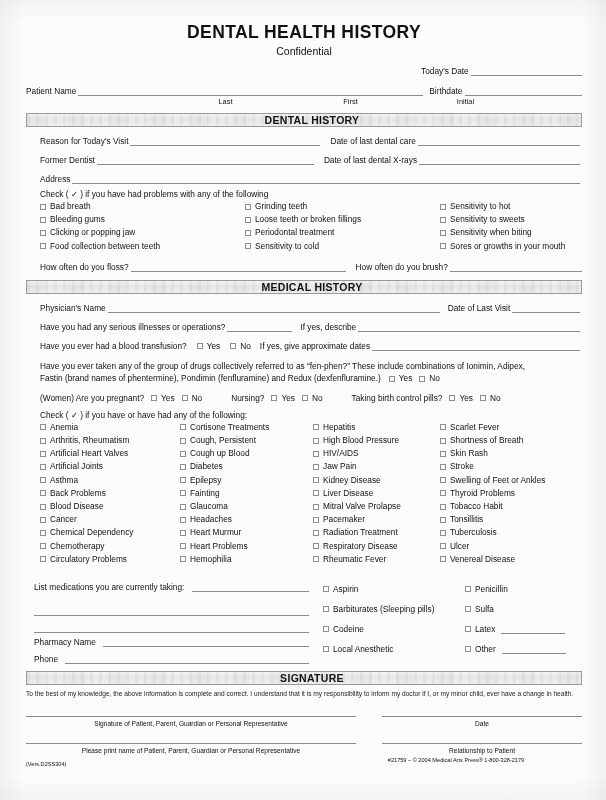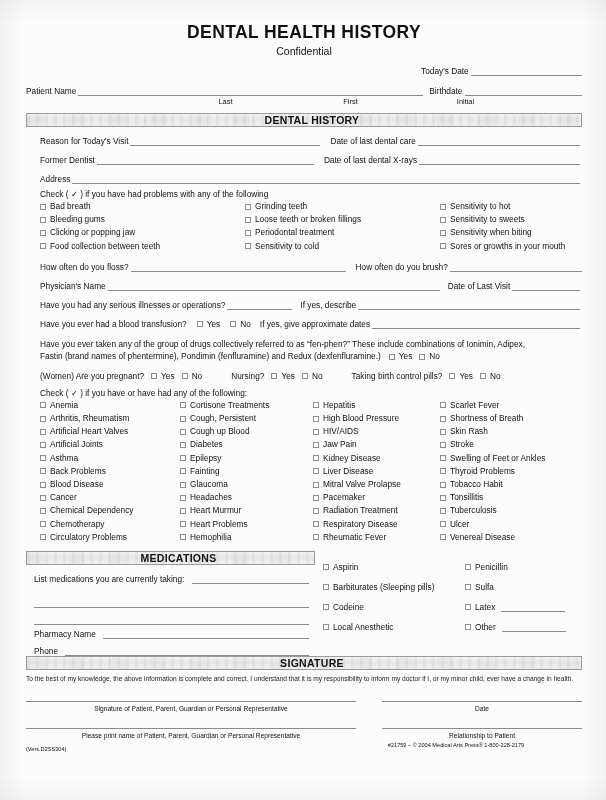--- a/index.html
+++ b/index.html
@@ -306,20 +306,23 @@
     </div>
   </div>
 
   <div class="row" style="margin-top:9px;padding-left:14px;">
     <span class="lbl">How often do you floss?</span>
     <span class="line" style="flex:0 0 215px;"></span>
     <span class="lbl" style="padding-left:10px;">How often do you brush?</span>
     <span class="line"></span>
   </div>
 
+  <div class="bar" style="margin-top:8px;">
+    <span>MEDICAL HISTORY</span>
+  </div>
 
   <div style="padding-left:14px;padding-right:2px;">
     <div class="row" style="margin-top:9px;">
       <span class="lbl">Physician's Name</span>
       <span class="line" style="flex:0 0 332px;"></span>
       <span class="lbl" style="padding-left:8px;">Date of Last Visit</span>
       <span class="line"></span>
     </div>
 
     <div class="row" style="margin-top:9px;">
@@ -573,23 +576,20 @@
           </div>
       <div class="cbitem">
             <span class="cb"></span>
             <span>Venereal Disease</span>
           </div>
     </div>
   </div>
 
   <div class="twocol">
     <div class="colbox left">
-      <div class="bar">
-        <span>MEDICATIONS</span>
-      </div>
       <div class="meds-body">
         <div style="display:flex;align-items:flex-end;font-size:8.3px;">
           <span>List medications you are currently taking:</span>
           <span style="flex:1;border-bottom:1px solid #8b8b8b;height:9px;margin-left:8px;"></span>
         </div>
         <div class="meds-line" style="margin-top:7px;"></div>
         <div class="meds-line"></div>
         <div style="display:flex;align-items:flex-end;font-size:8.3px;margin-top:4px;">
           <span>Pharmacy Name</span>
           <span style="flex:1;border-bottom:1px solid #8b8b8b;height:9px;margin-left:7px;"></span>
@@ -637,21 +637,21 @@
             </div>
         <div class="cbitem">
               <span class="cb"></span>
               <span>Other</span>
               <span class="a-line"></span>
             </div>
       </div>
     </div>
   </div>
 
-  <div class="bar" style="text-align:center;">
+  <div class="bar" style="margin-top:7px;text-align:center;">
     <span>SIGNATURE</span>
   </div>
 
   <div class="legal">To the best of my knowledge, the above information is complete and correct. I understand that it is my responsibility to inform my doctor if I, or my minor child, ever have a change in health.</div>
 
   <div class="sigrow">
     <div class="sigcell" style="width:330px;">
       <div class="sline"></div>
       <div class="scap">Signature of Patient, Parent, Guardian or Personal Representative</div>
     </div>

